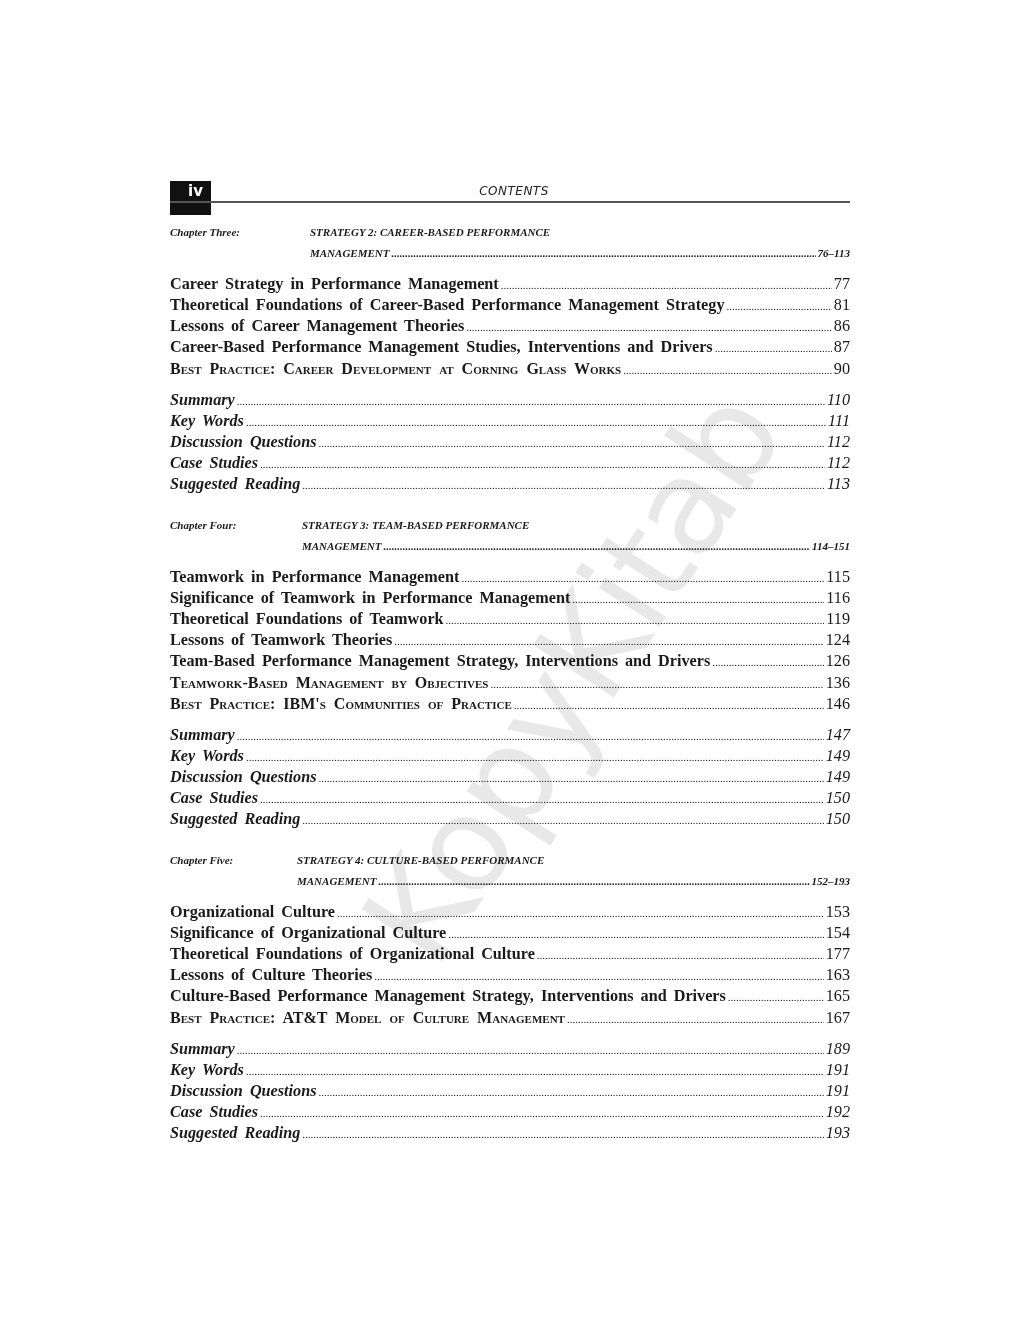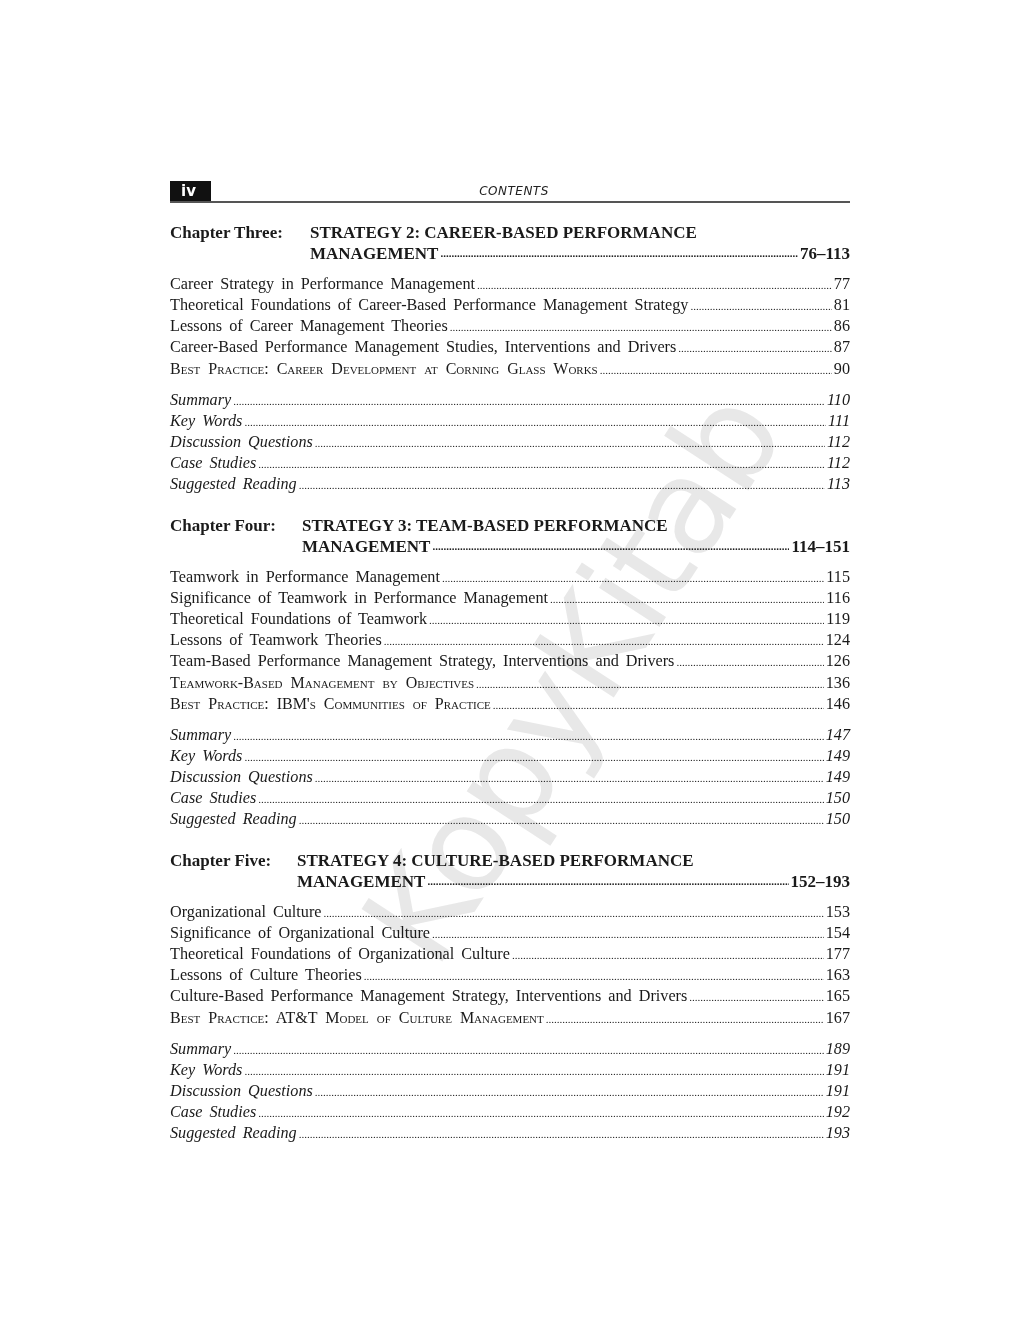--- a/index.html
+++ b/index.html
@@ -1,36 +1,36 @@
 <!DOCTYPE html>
 <html><head>
 <meta charset="utf-8">
 <style>
   html, body { margin: 0; padding: 0; background: #ffffff; }
   body { width: 1020px; height: 1320px; position: relative; overflow: hidden;
          font-family: "Liberation Serif", serif; color: #1a1a1a; }
   .page-header { position: absolute; left: 170px; top: 181px; width: 680px; height: 22px; }
-  .page-num-box { position: absolute; left: 0; top: 0; width: 41px; height: 20px; background: #111;
+  .page-num-box { position: absolute; left: 0; top: 0; width: 41px; height: 34px; background: #111;
                   color: #fff; font-family: "DejaVu Sans", sans-serif; font-weight: bold; font-size: 15px;
-                  line-height: 20px; padding-left: 11px; box-sizing: border-box; }
+                  line-height: 20px; padding-left: 18px; box-sizing: border-box; }
   .running-head { position: absolute; left: 0; right: 0; top: 3px; text-align: center;
                   font-family: "DejaVu Sans", sans-serif; font-style: italic; font-size: 12px;
                   letter-spacing: 0.5px; color: #222; margin-left: 0; padding-left: 8px; }
   .header-rule { position: absolute; left: 0; top: 20px; width: 680px; height: 2px; background: #555; }
 
   .toc { position: absolute; left: 170px; top: 222px; width: 680px; }
   .chapter { margin-bottom: 20px; }
-  .ch-head { position: relative; font-weight: bold; font-size: 17px; line-height: 21px; }
+  .ch-head { position: relative; font-weight: bold; font-size: 11px; line-height: 21px; font-style: italic; }
   .ch-label { position: absolute; left: 0; top: 0; white-space: nowrap; }
   .ch-title1 { white-space: nowrap; }
   .ch-title2 { display: flex; align-items: flex-end; }
   .ch-pages { white-space: nowrap; }
   .entries { margin-top: 10px; }
   .entry { display: flex; align-items: baseline; font-size: 16.2px; line-height: 21px; height: 21px; }
-  .entry .label { white-space: nowrap; word-spacing: 3px; }
+  .entry .label { white-space: nowrap; word-spacing: 3px; font-weight: bold; }
   .entry .dots { flex: 1; overflow: hidden; white-space: nowrap; margin: 0 2px; letter-spacing: 0px; font-size: 11px; }
   .entry .dots::before { content: "........................................................................................................................................................................................................................................................................"; }
   .entry .page { white-space: nowrap; text-align: right; }
   .entry.sc .label { font-variant: small-caps; font-size: 16px; word-spacing: 4px; }
   .entry.it .label, .entry.it .page { font-style: italic; }
   .entry.it-gap { margin-top: 11px; }
   .dots-bold { flex: 1; overflow: hidden; white-space: nowrap; margin: 0 2px; font-size: 11px; font-weight: bold; }
   .dots-bold::before { content: "........................................................................................................................................................................................................................................................................"; }
 
   .watermark { position: absolute; left: 250px; top: 600px; transform: rotate(-57deg);

